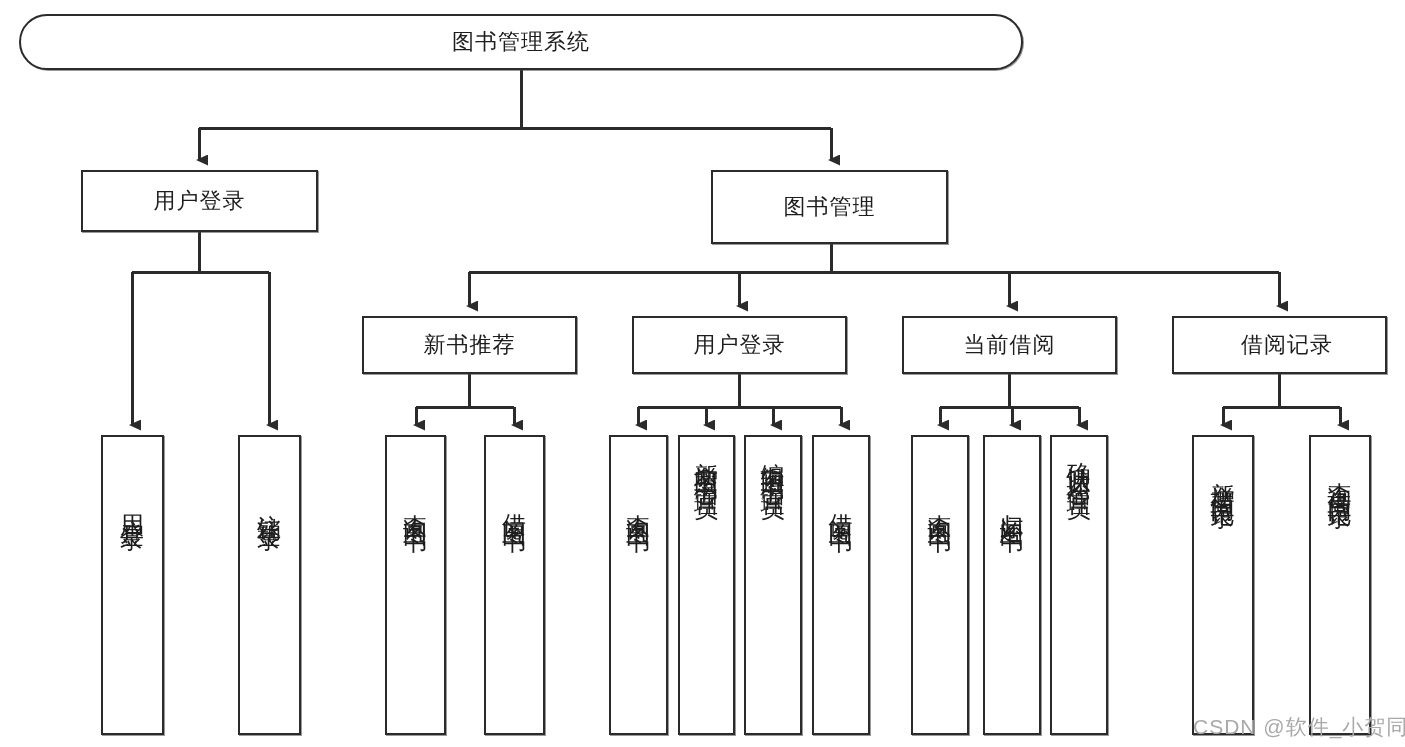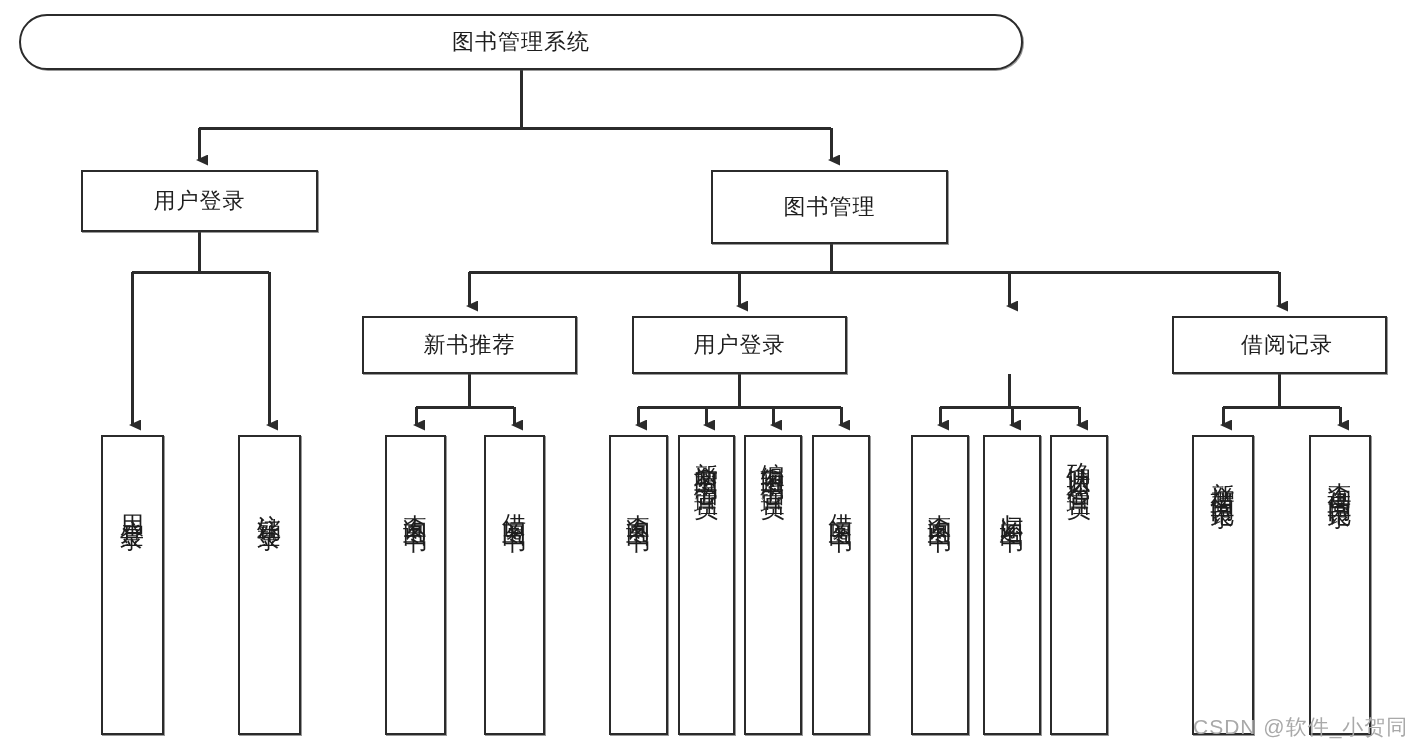--- a/index.html
+++ b/index.html
@@ -132,20 +132,23 @@
   </div>
 
   <div class="node" style="left:362px;top:316px;width:215px;height:58px;">
     <span class="lbl">新书推荐</span>
   </div>
 
   <div class="node" style="left:632px;top:316px;width:215px;height:58px;">
     <span class="lbl">用户登录</span>
   </div>
 
+  <div class="node" style="left:902px;top:316px;width:215px;height:58px;">
+    <span class="lbl">当前借阅</span>
+  </div>
 
   <div class="node" style="left:1172px;top:316px;width:215px;height:58px;padding-left:15px;">
     <span class="lbl">借阅记录</span>
   </div>
 
   <div class="node vert mid" style="left:101px;top:435px;width:63px;height:300px;">
     <span class="lbl" style="margin-top:58px;">用户登录</span>
   </div>
 
   <div class="node vert mid" style="left:238px;top:435px;width:63px;height:300px;">

